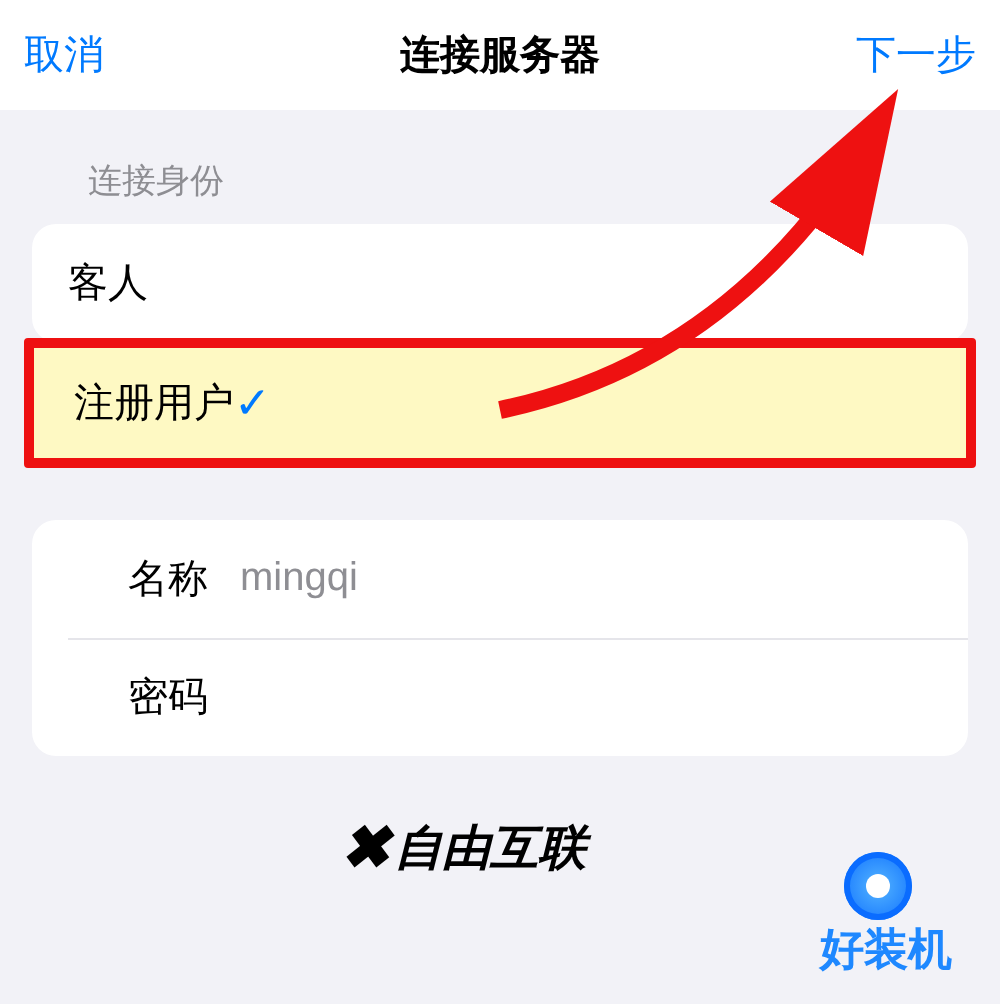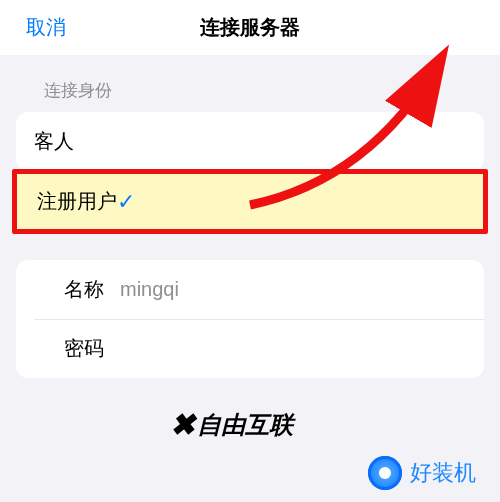--- a/index.html
+++ b/index.html
@@ -9,21 +9,21 @@
       background: #f2f2f7;
       font-family: -apple-system, "PingFang SC", "Helvetica Neue", sans-serif;
       position: relative;
       overflow: hidden;
     }
     .header {
       background: #fff;
       display: flex;
       align-items: center;
       justify-content: space-between;
-      padding: 14px 26px;
+      padding: 14px 12px;
       font-size: 20px;
     }
     .header .cancel { color: #007aff; font-size: 20px; }
     .header .title { color: #000; font-weight: 600; font-size: 20px; position:absolute; left:50%; transform:translateX(-50%);}
     .header .next { color: #007aff; font-size: 20px; font-weight: 500; }
     .section-label {
       color: #8e8e93;
       font-size: 17px;
       padding: 24px 44px 10px;
     }
@@ -77,36 +77,37 @@
     
     .wm1, .wm2 {
       position:absolute;
       display:flex;
       align-items:center;
       font-weight:700;
       font-style:italic;
     }
     .wm1 { bottom:60px; left:170px; font-size:24px; color:#000;}
     .wm1 .x { font-size:30px; margin-right:4px; letter-spacing:-2px;}
-    .wm2 { bottom:12px; right:24px; font-size:22px; color:#1e88ff; font-style:normal; font-weight:400;}
+    .wm2 { bottom:12px; right:24px; font-size:22px; color:#1e88ff; font-style:normal; font-weight:700;flex-direction:column;}
     .wm2 .dot{
       width:34px;height:34px;border-radius:50%;
       background:radial-gradient(circle at 50% 50%, #54b4ff, #0a6cff);
       display:flex;align-items:center;justify-content:center;
       margin-right:8px;
       box-shadow:0 0 0 3px #0a6cff inset;
     }
     .wm2 .dot .inner{width:12px;height:12px;border-radius:50%;background:#fff;}
   </style>
 </head>
 <body>
 
 <div class="header">
   <span class="cancel">取消</span>
   <span class="title">连接服务器</span>
+  <span class="next">下一步</span>
 </div>
 
 <div class="section-label">连接身份</div>
 
 <div class="group">
   <div class="row">
     <span>客人</span>
   </div>
 </div>
 

